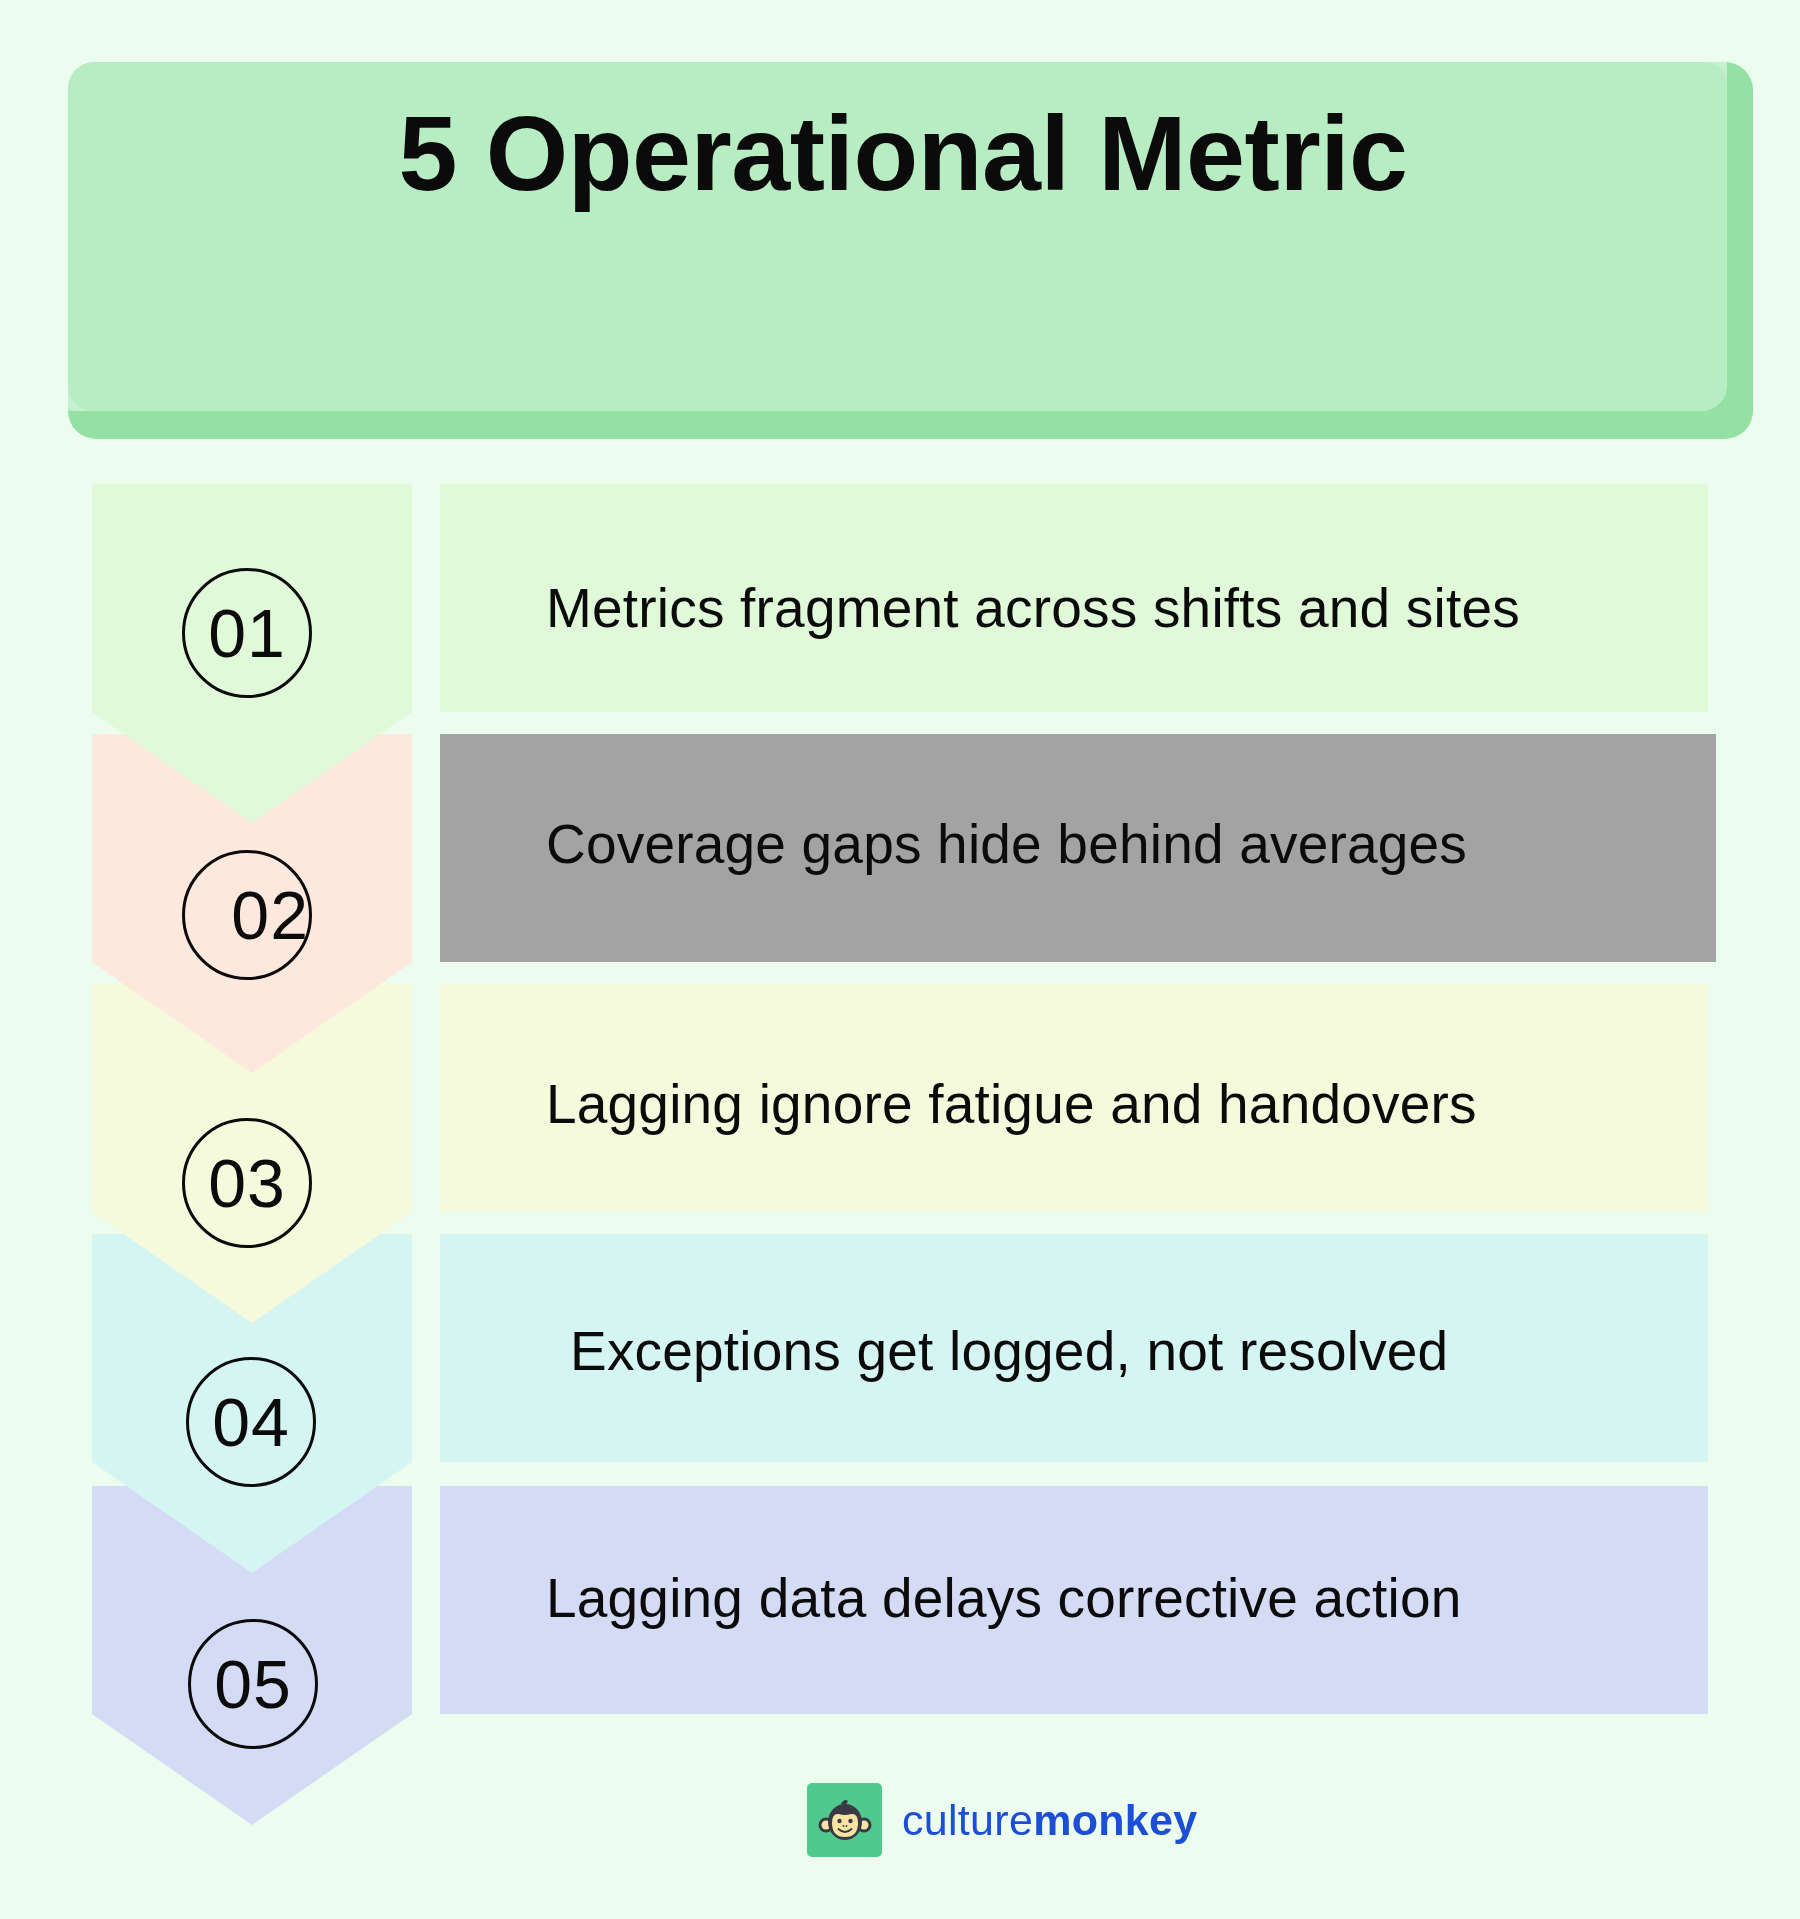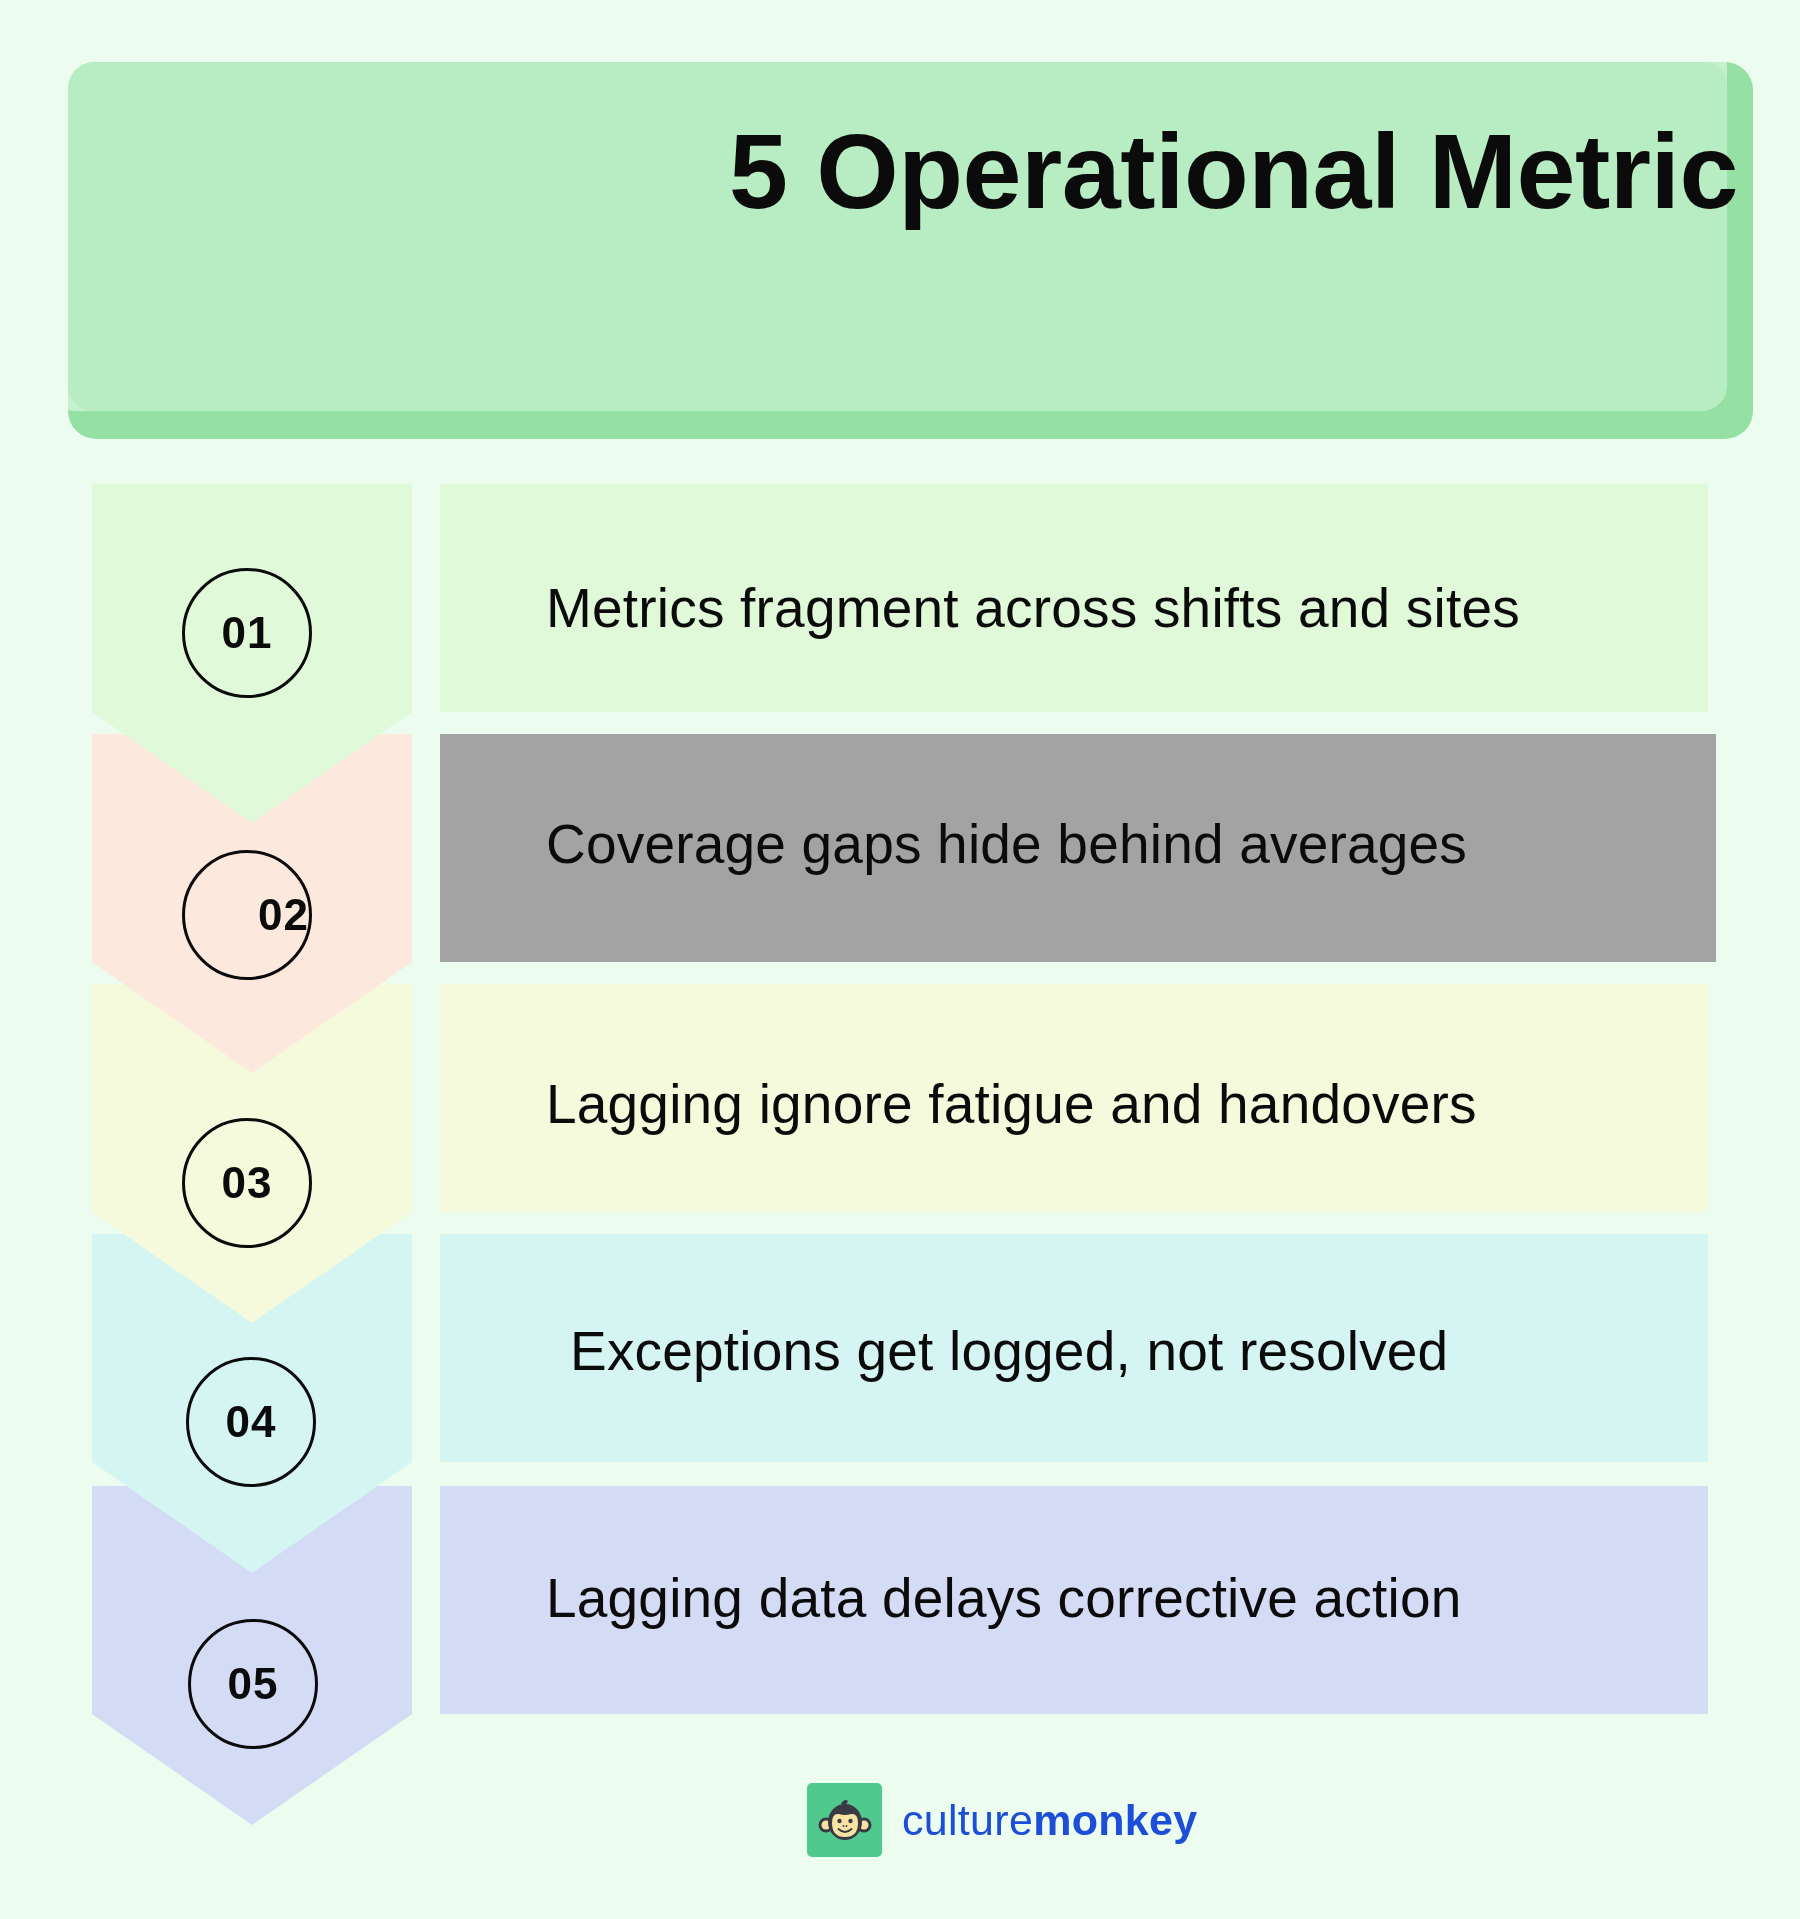--- a/index.html
+++ b/index.html
@@ -17,43 +17,43 @@
   .title-overlay {
     position: absolute; left: 48px; top: 40px; width: 1679px; height: 371px;
     background: rgba(236, 253, 240, 0.55); border-radius: 26px;
   }
   .title-core {
     position: absolute; left: 68px; top: 62px; width: 1659px; height: 349px;
     background: #b8ecc2; border-radius: 26px 22px 26px 26px;
   }
   .title {
     position: absolute; left: 68px; top: 62px; width: 1670px; height: 360px;
-    margin: 0; text-align: right; font-weight: bold;
+    margin: 0; text-align: center; font-weight: bold;
     font-size: 106px; line-height: 150px; letter-spacing: -0.5px;
-    padding-top: 34px; box-sizing: border-box;
+    padding-top: 16px; box-sizing: border-box;
   }
   .title span { display: block; }
 
   .chev {
     position: absolute; left: 92px; width: 320px; height: 339px;
     clip-path: polygon(0 0, 100% 0, 100% 228px, 50% 339px, 0 228px);
   }
   .box {
     position: absolute; left: 440px; width: 1268px; height: 228px;
   }
   .box-text {
     position: absolute; left: 106px; margin: 0;
     font-size: 55px; line-height: 64px; white-space: nowrap;
     letter-spacing: 0.2px;
   }
   .circle {
     position: absolute; width: 124px; height: 124px;
     border: 3px solid #0b0b0b; border-radius: 50%;
     display: flex; align-items: center; justify-content: center;
-    font-weight: bold; font-size: 44px; letter-spacing: 1px;
+    font-weight: normal; font-size: 68px; letter-spacing: 1px;
     box-sizing: content-box;
   }
   .logo {
     position: absolute; left: 807px; top: 1783px; height: 74px;
     display: flex; align-items: center;
   }
   .logo-mark {
     width: 75px; height: 74px; background: #4fc98d; border-radius: 5px;
     display: flex; align-items: center; justify-content: center;
   }

